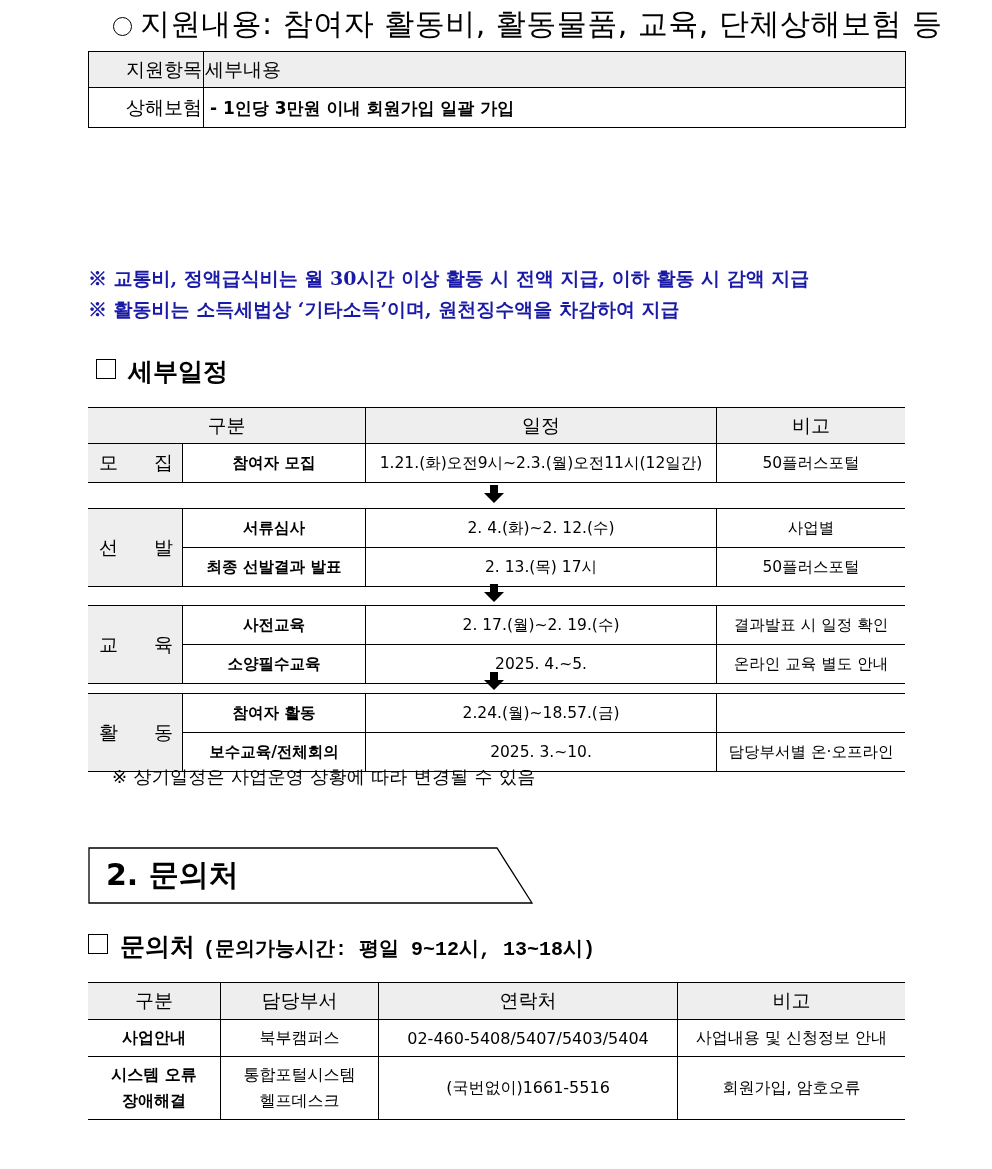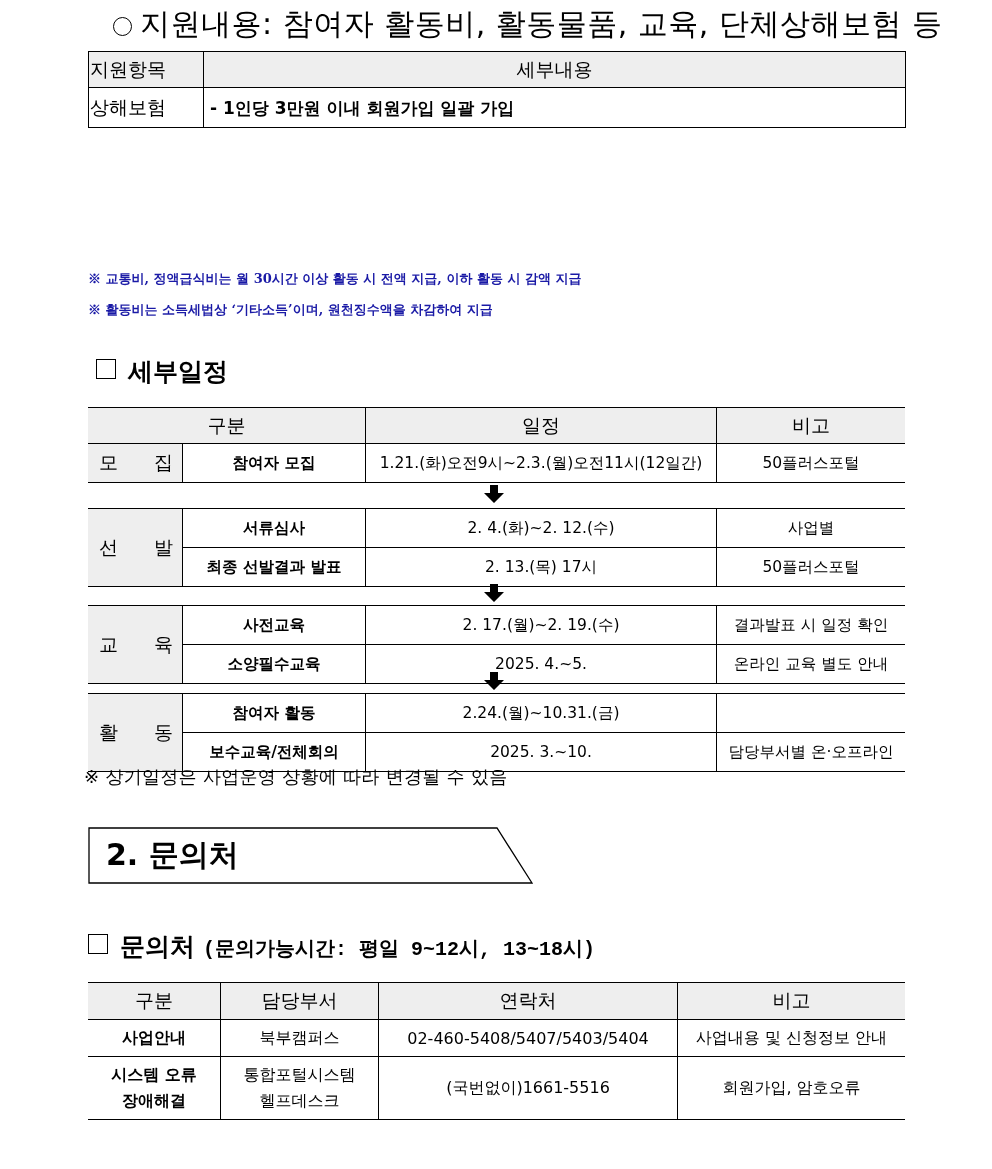--- a/index.html
+++ b/index.html
@@ -11,50 +11,50 @@
   .abs { position: absolute; }
 
   
   .intro { left: 113px; top: 4px; font-size: 30px; letter-spacing: 0.5px; white-space: nowrap; }
   .intro .circle { display: inline-block; width: 17px; height: 17px; border: 1.6px solid #000; border-radius: 50%; vertical-align: -2px; margin-right: 8px; }
 
   
   table { border-collapse: collapse; }
   .t1 { left: 88px; top: 51px; width: 818px; }
   .t1 td { border: 1.3px solid #000; font-size: 18px; }
-  .t1 .hd { background: #eeeeee; text-align: center; height: 33px; font-size: 19px; }
-  .t1 .lbl { width: 112px; text-align: left; font-size: 19px; }
+  .t1 .hd { background: #eeeeee; text-align: left; height: 33px; font-size: 19px; }
+  .t1 .lbl { width: 112px; text-align: right; font-size: 19px; }
   .t1 .cnt { padding: 2px 6px; font-size: 17px; line-height: 28px; }
   .t1 .cnt .sub { padding-left: 12px; font-size: 16px; }
   .t1 .cnt .bold { font-weight: bold; }
 
-  .notes { left: 88px; top: 263px; color: #1a1aa6; font-family: "DejaVu Serif", "Liberation Serif", serif; font-weight: bold; font-size: 13px; line-height: 31px; white-space: nowrap; }
+  .notes { left: 88px; top: 263px; color: #1a1aa6; font-family: "DejaVu Serif", "Liberation Serif", serif; font-weight: bold; font-size: 19px; line-height: 31px; white-space: nowrap; }
 
   .sec-head { font-weight: bold; font-size: 25px; white-space: nowrap; }
   .sec-head .box { display: inline-block; width: 18px; height: 18px; border: 1.4px solid #000; vertical-align: 1px; margin-right: 12px; }
   .sec-head .paren { font-size: 20px; margin-left: 8px; }
 
   
   .sched { left: 88px; width: 817px; }
   .sched table { width: 100%; }
   .sched td { border-top: 1.6px solid #000; border-bottom: 1.6px solid #000; border-left: 1px solid #000; font-size: 16px; text-align: center; height: 36px; }
   .sched td:first-child { border-left: none; }
   .sched .hdrow td { background: #eeeeee; font-size: 19px; height: 33px; }
   .sched .cat { background: #eeeeee; font-size: 19px; width: 92px; }
   .sched .cat span { display: flex; justify-content: space-between; padding: 0 8px 0 10px; }
   .sched .item { width: 180px; font-weight: bold; font-size: 15.5px; }
   .sched .date { width: 348px; font-size: 15.5px; }
   .sched .note { font-size: 15.5px; }
   .sched .inner td { border-top: 1px solid #000; }
   .arrow { left: 484px; width: 20px; height: 18px; }
 
-  .sched-note { left: 84px; top: 765px; font-size: 18px; white-space: nowrap; letter-spacing: 0.3px; }
-
-  
-  .chapter { left: 88px; top: 827px; width: 444px; height: 46px; }
+  .sched-note { left: 112px; top: 765px; font-size: 18px; white-space: nowrap; letter-spacing: 0.3px; }
+
+  
+  .chapter { left: 88px; top: 847px; width: 444px; height: 46px; }
   .chapter svg { position: absolute; left: 0; top: 0; }
   .chapter .txt { position: absolute; left: 18px; top: 8px; font-size: 30px; font-weight: bold; white-space: nowrap; }
 
   
   .contact { left: 88px; top: 982px; width: 817px; }
   .contact table { width: 100%; }
   .contact td { border-top: 1.6px solid #000; border-bottom: 1.6px solid #000; border-left: 1px solid #000; text-align: center; font-size: 16px; }
   .contact td:first-child { border-left: none; }
   .contact .hdrow td { background: #eeeeee; height: 34px; font-size: 19px; }
   .contact .c1 { width: 130px; font-weight: bold; }
@@ -179,21 +179,21 @@
   <table>
     <tbody>
         <tr>
       <td class="cat" rowspan="2" style="height:64px">
             <span>
               <b style="font-weight:normal">활</b>
               <b style="font-weight:normal">동</b>
             </span>
           </td>
       <td class="item" style="height:31px">참여자 활동</td>
-      <td class="date">2.24.(월)~10.31.(금)</td>
+      <td class="date">2.24.(월)~18.57.(금)</td>
       <td class="note"></td>
     </tr>
     <tr class="inner">
       <td class="item" style="height:31px;border-left:1px solid #000">보수교육/전체회의</td>
       <td class="date">2025. 3.~10.</td>
       <td class="note">담당부서별 온·오프라인</td>
     </tr>
   </tbody>
     </table>
 </div>

